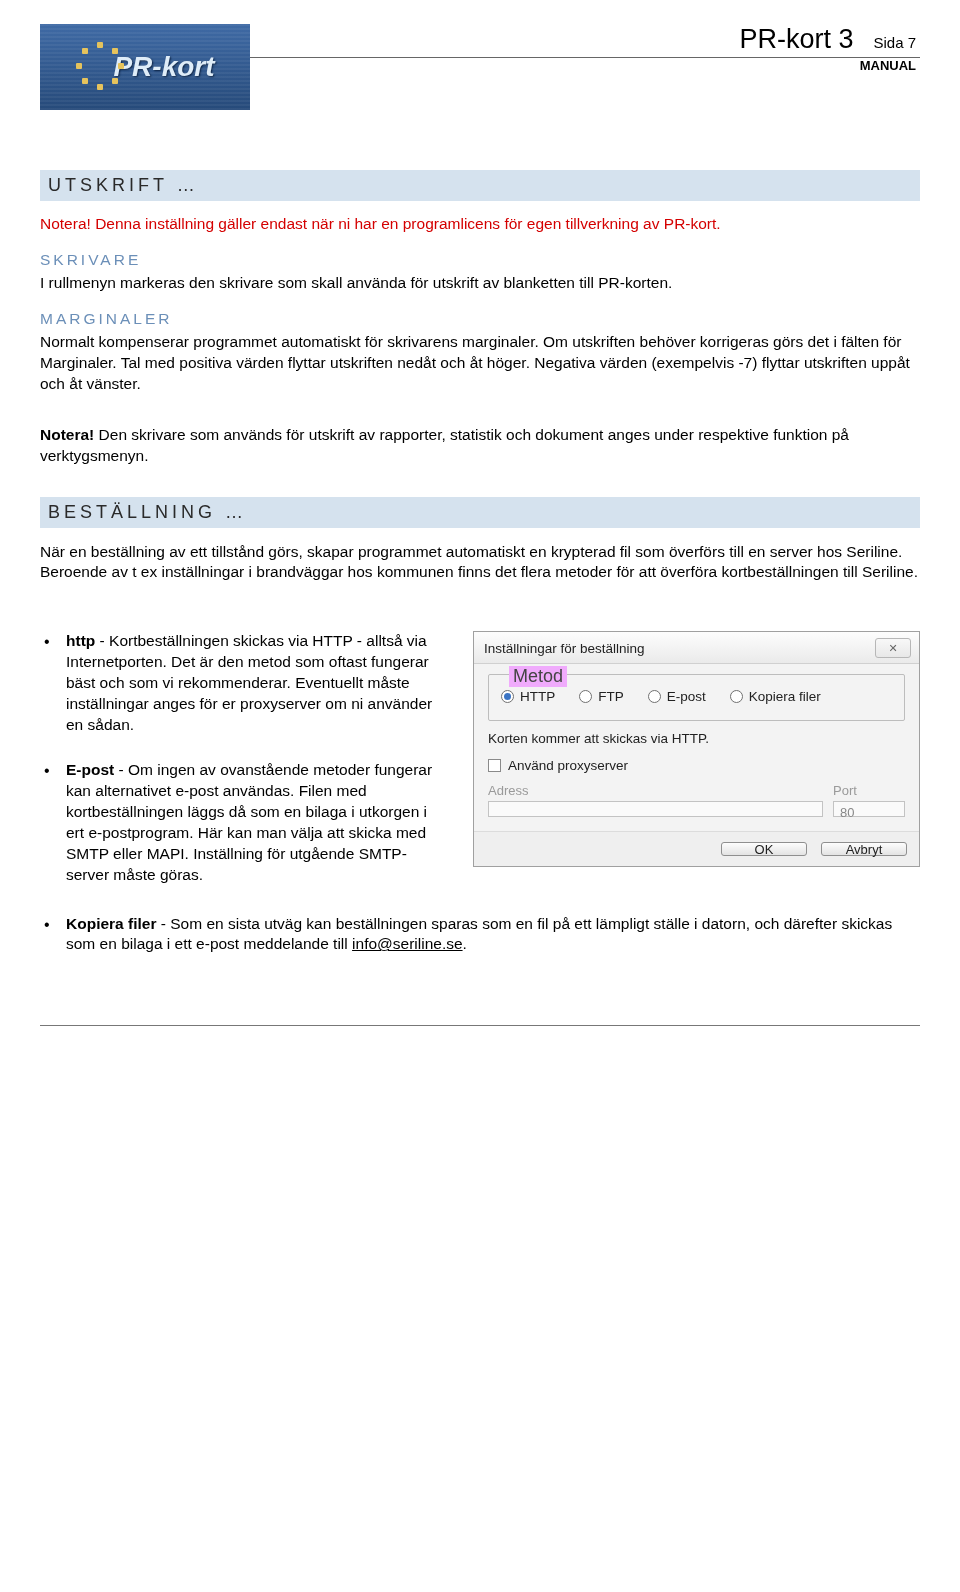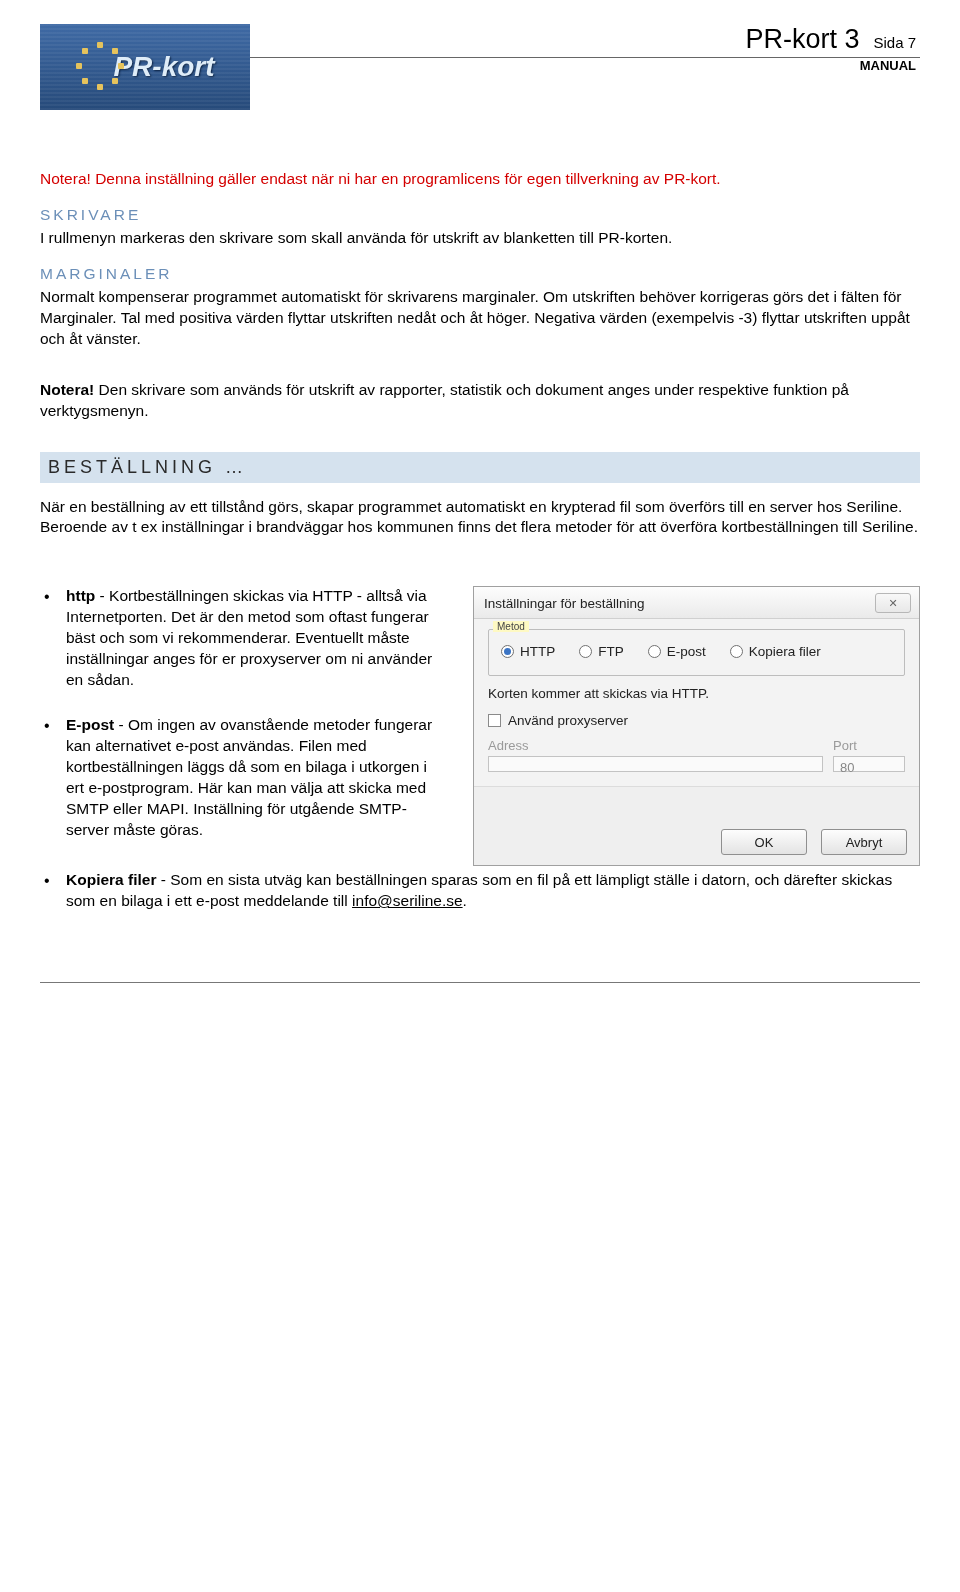--- a/index.html
+++ b/index.html
@@ -5,21 +5,21 @@
   * { box-sizing: border-box; margin: 0; padding: 0; }
   html, body { width: 960px; background: #fff; font-family: Arial, Helvetica, sans-serif; color: #000; }
   .page { width: 960px; padding: 18px 40px 40px 40px; }
   .header-row { display: flex; align-items: flex-start; }
   .logo-box { width: 210px; height: 86px; background: linear-gradient(180deg,#3f6aa5 0%, #264a7a 100%); display: flex; align-items: center; justify-content: center; position: relative; margin-top: 6px; }
   .logo-box::before { content: ""; position: absolute; inset: 0; background: repeating-linear-gradient(0deg, rgba(255,255,255,0.05) 0 2px, transparent 2px 4px); }
   .logo-stars { position: absolute; left: 36px; top: 18px; width: 48px; height: 48px; }
   .star-ring { position: absolute; width: 6px; height: 6px; background: #e6c35c; border-radius: 1px; }
   .logo-text { color: #deecf8; font-size: 28px; font-weight: bold; font-style: italic; text-shadow: 1px 1px 2px #0a2142; margin-left: 38px; }
   .title-block { flex: 1; padding-top: 6px; }
-  .title-line { display: flex; justify-content: flex-end; align-items: baseline; gap: 14px; border-bottom: 1px solid #666; padding-bottom: 2px; padding-right: 4px; }
+  .title-line { display: flex; justify-content: flex-end; align-items: baseline; gap: 20px; border-bottom: 1px solid #666; padding-bottom: 2px; padding-right: 4px; }
   .doc-title { font-size: 27px; font-weight: normal; }
   .doc-page { font-size: 15px; }
   .manual-label { text-align: right; font-size: 13px; font-weight: bold; padding-right: 4px; }
   .content { margin-top: 60px; }
   .sec-head { background: #d5e2ee; padding: 5px 8px; font-size: 18px; letter-spacing: 4px; color: #2a2a2a; margin-bottom: 14px; }
   .note-red { color: #d40000; font-size: 15.5px; margin-bottom: 18px; }
   .sub-head { color: #6b8fb8; font-size: 15.5px; letter-spacing: 3px; margin-bottom: 4px; margin-top: 14px; }
   .body { font-size: 15.5px; line-height: 1.35; margin-bottom: 16px; }
   .note-black { font-size: 15.5px; line-height: 1.35; margin-top: 30px; margin-bottom: 30px; }
   .note-black b, .note-red b { font-weight: bold; }
@@ -30,36 +30,36 @@
   .bullets li::before { content: "•"; position: absolute; left: 4px; top: 0; font-size: 16px; }
   .full-bullet { list-style: none; margin-top: 4px; }
   .full-bullet li { position: relative; padding-left: 26px; font-size: 15.5px; line-height: 1.35; }
   .full-bullet li::before { content: "•"; position: absolute; left: 4px; top: 0; font-size: 16px; }
   .dialog { flex: 1; position: relative; }
   .dlg-win { border: 1px solid #a0a0a0; background: #f3f3f3; font-family: 'Segoe UI', Tahoma, sans-serif; font-size: 13.5px; color: #222; }
   .dlg-titlebar { background: linear-gradient(180deg,#fdfdfd,#eaeaea); padding: 6px 8px 5px 10px; display: flex; justify-content: space-between; align-items: center; border-bottom: 1px solid #d0d0d0; }
   .dlg-close { width: 36px; height: 20px; border: 1px solid #b7b7b7; border-radius: 3px; background: linear-gradient(180deg,#f8f8f8,#e8e8e8); display: flex; align-items: center; justify-content: center; font-size: 11px; color: #666; }
   .dlg-body { padding: 10px 14px 14px 14px; }
   .group { border: 1px solid #bdbdbd; border-radius: 2px; padding: 10px 12px 14px 12px; margin-bottom: 10px; position: relative; }
-  .group-legend { position: absolute; top: -9px; left: 4px; background: #fef9c3; padding: 0 4px; font-size: 10px; color: #444; }
+  .group-legend { position: absolute; top: -9px; left: 20px; background: #f0abfc; padding: 0 4px; font-size: 18px; color: #444; }
   .radio-row { display: flex; gap: 24px; padding: 4px 0 2px 0; }
   .radio-opt { display: flex; align-items: center; gap: 6px; font-size: 13.5px; }
   .radio-dot { width: 13px; height: 13px; border: 1px solid #717171; border-radius: 50%; background: #fff; display: flex; align-items: center; justify-content: center; }
   .radio-dot.sel::after { content: ""; width: 7px; height: 7px; border-radius: 50%; background: #3b74c4; }
   .info-line { font-size: 13.5px; margin: 4px 0 12px 0; }
   .chk-row { display: flex; align-items: center; gap: 7px; font-size: 13.5px; margin-bottom: 10px; }
   .chk { width: 13px; height: 13px; border: 1px solid #8a8a8a; background: #fff; }
   .field-row { display: flex; gap: 10px; }
   .field-col { display: flex; flex-direction: column; gap: 3px; }
   .field-label { font-size: 13px; color: #9a9a9a; }
   .field-input { border: 1px solid #c3c3c3; background: #fafafa; height: 16px; padding: 3px 6px; font-size: 13px; color: #888; }
   .adress-col { flex: 1; }
   .port-col { width: 72px; }
   .dlg-buttons { display: flex; justify-content: flex-end; gap: 14px; padding: 10px 12px; border-top: 1px solid #dcdcdc; background: #efefef; }
-  .win-btn { min-width: 86px; height: 26px; border: 1px solid #8f8f8f; border-radius: 3px; background: linear-gradient(180deg,#fdfdfd,#e3e3e3); font-size: 13px; display: flex; align-items: center; justify-content: center; color: #222; margin-top: 32px; }
+  .win-btn { min-width: 86px; height: 14px; border: 1px solid #8f8f8f; border-radius: 3px; background: linear-gradient(180deg,#fdfdfd,#e3e3e3); font-size: 13px; display: flex; align-items: center; justify-content: center; color: #222; }
   .hr-bottom { border: none; border-top: 1px solid #777; margin-top: 70px; margin-bottom: 2px; }
   a.underline { text-decoration: underline; color: #000; }
 </style>
 </head>
 <body>
 
 <div class="page">
 
   <div class="header-row">
     <div class="logo-box">
@@ -79,28 +79,29 @@
       <div class="title-line">
         <span class="doc-title">PR-kort 3</span>
         <span class="doc-page">Sida 7</span>
       </div>
       <div class="manual-label">MANUAL</div>
     </div>
   </div>
 
   <div class="content">
 
+    <div class="sec-head">UTSKRIFT …</div>
 
     <p class="note-red">Notera! Denna inställning gäller endast när ni har en programlicens för egen tillverkning av PR-kort.</p>
 
     <div class="sub-head">SKRIVARE</div>
     <p class="body">I rullmenyn markeras den skrivare som skall använda för utskrift av blanketten till PR-korten.</p>
 
     <div class="sub-head">MARGINALER</div>
-    <p class="body">Normalt kompenserar programmet automatiskt för skrivarens marginaler. Om utskriften behöver korrigeras görs det i fälten för Marginaler. Tal med positiva värden flyttar utskriften nedåt och åt höger. Negativa värden (exempelvis -3) flyttar utskriften uppåt och åt vänster.</p>
+    <p class="body">Normalt kompenserar programmet automatiskt för skrivarens marginaler. Om utskriften behöver korrigeras görs det i fälten för Marginaler. Tal med positiva värden flyttar utskriften nedåt och åt höger. Negativa värden (exempelvis -7) flyttar utskriften uppåt och åt vänster.</p>
 
     <p class="note-black">
       <b>Notera!</b><span> Den skrivare som används för utskrift av rapporter, statistik och dokument anges under respektive funktion på verktygsmenyn.</span>
     </p>
 
     <div class="sec2">
       <div class="sec-head">BESTÄLLNING …</div>
 
 
       <p class="body">När en beställning av ett tillstånd görs, skapar programmet automatiskt en krypterad fil som överförs till en server hos Seriline. Beroende av t ex inställningar i brandväggar hos kommunen finns det flera metoder för att överföra kortbeställningen till Seriline.</p>

